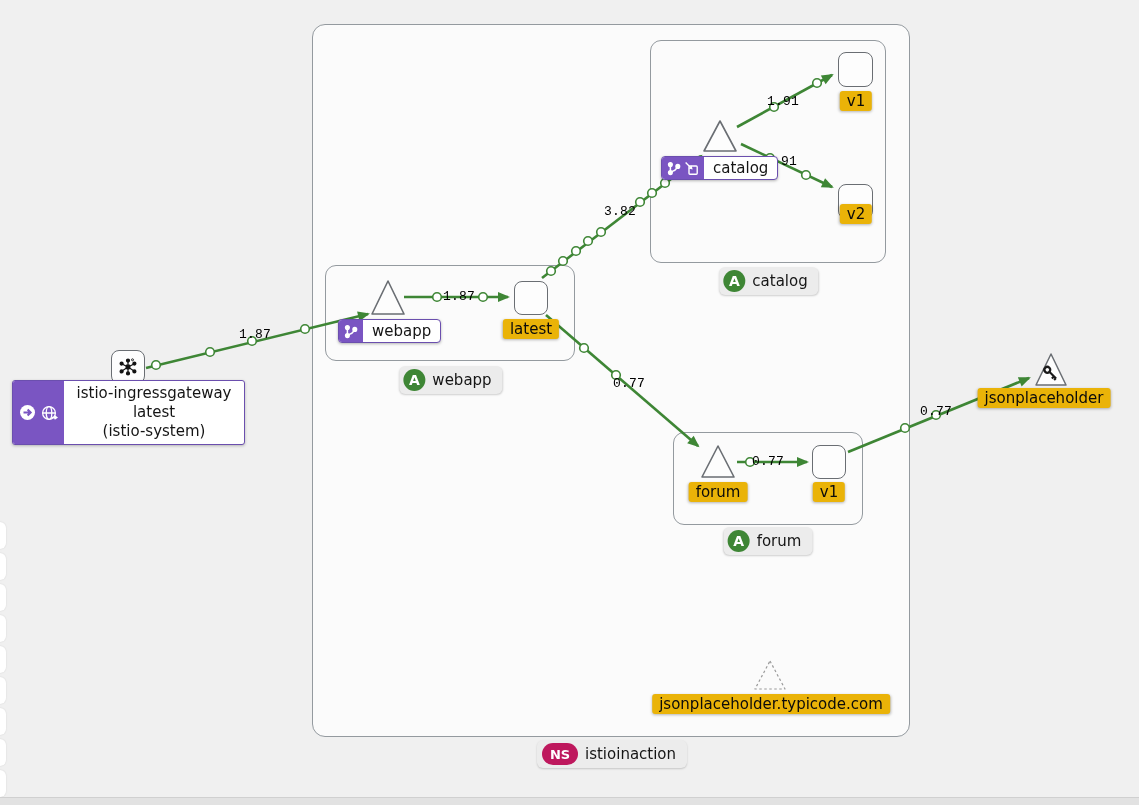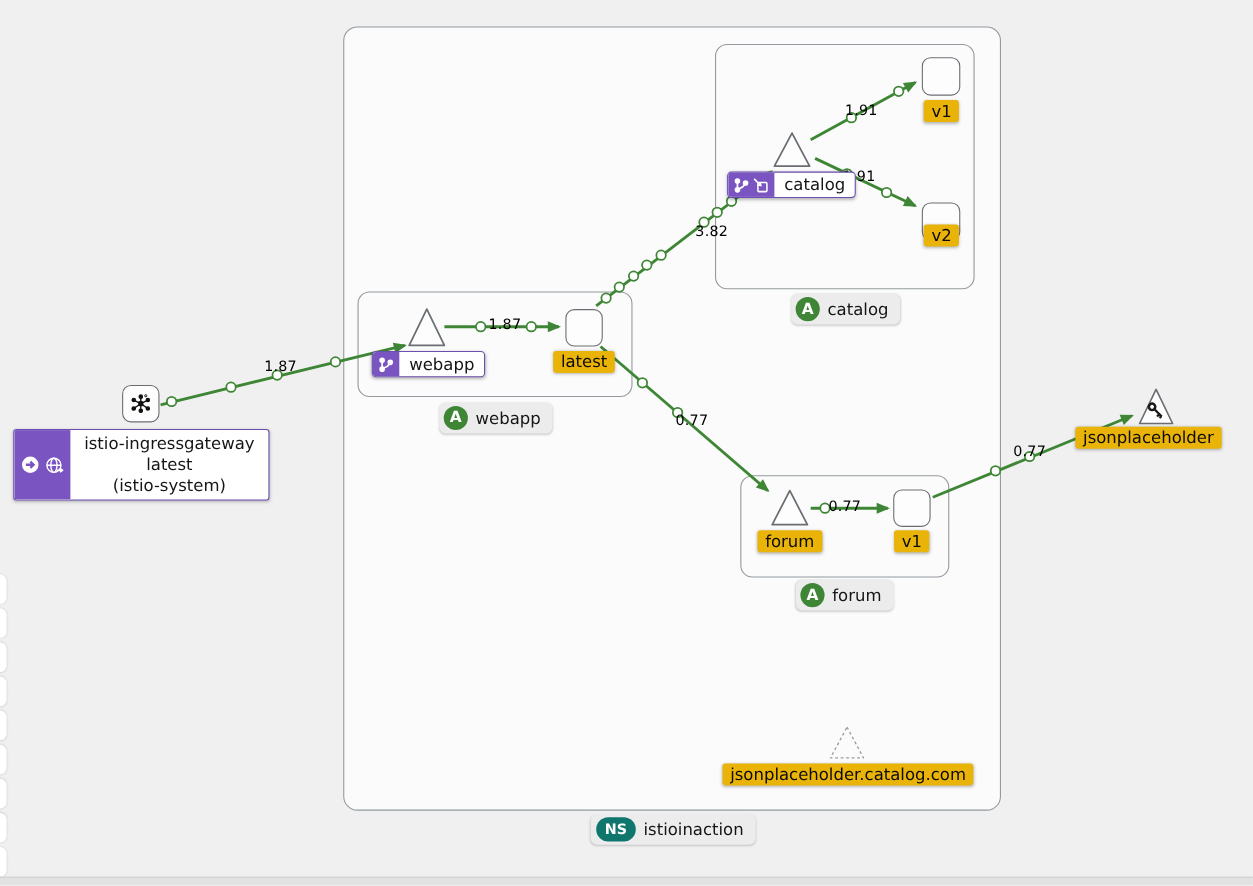--- a/index.html
+++ b/index.html
@@ -28,40 +28,40 @@
     border:1px solid #6b4fae;border-radius:4px;z-index:5;white-space:nowrap;
     box-shadow:0 1px 3px rgba(0,0,0,.28);overflow:hidden;
   }
   .svc-badge{
     background:#7a55c2;display:flex;align-items:center;justify-content:center;
     gap:3px;padding:0 5px;
   }
   .svc-text{padding:2px 9px;font-size:15px;display:flex;align-items:center;}
   .edge-label{
     position:absolute;font-size:13px;color:#000;z-index:4;white-space:nowrap;
-    transform:translate(-50%,-50%);letter-spacing:.2px;
+    transform:translate(-50%,-50%);letter-spacing:.2px;font-family:Liberation Mono, monospace;
   }
   .edge-label.under{z-index:4;}
   .app-pill{
     position:absolute;display:flex;align-items:center;gap:7px;background:#ececec;
     border-radius:6px;padding:3px 11px 3px 4px;font-size:15px;z-index:5;
     box-shadow:0 1px 2px rgba(0,0,0,.18);transform:translateX(-50%);white-space:nowrap;
   }
   .a-circle{
     width:22px;height:22px;border-radius:50%;background:#3e8635;color:#fff;
     font-weight:bold;font-size:14px;display:flex;align-items:center;justify-content:center;
     flex:0 0 auto;
   }
   .ns-pill{
     position:absolute;display:flex;align-items:center;gap:7px;background:#ececec;
     border-radius:6px;padding:3px 11px 3px 5px;font-size:15px;z-index:5;
     box-shadow:0 1px 2px rgba(0,0,0,.18);white-space:nowrap;
   }
   .ns-oval{
-    width:36px;height:22px;border-radius:11px;background:#0f766e;color:#fff;
+    width:36px;height:22px;border-radius:11px;background:#be185d;color:#fff;
     font-weight:bold;font-size:13px;display:flex;align-items:center;justify-content:center;
     flex:0 0 auto;
   }
   .gw-label{
     position:absolute;display:flex;align-items:stretch;background:#ffffff;
     border:1px solid #6b4fae;border-radius:3px;z-index:5;
     box-shadow:0 1px 3px rgba(0,0,0,.25);overflow:hidden;
   }
   .gw-badge{
     background:#7a55c2;display:flex;align-items:center;justify-content:center;
@@ -132,21 +132,21 @@
     <circle cx="584" cy="348" r="4.3"></circle>
       <circle cx="616" cy="375" r="4.3"></circle>
     <circle cx="750" cy="462" r="4.3"></circle>
     <circle cx="905" cy="428" r="4.3"></circle>
       <circle cx="936" cy="415" r="4.3"></circle>
   </g>
 </svg>
 
 <div class="edge-label" style="left:255px;top:334px">1.87</div>
 <div class="edge-label" style="left:459px;top:296px">1.87</div>
-<div class="edge-label" style="left:647px;top:211px">3.82</div>
+<div class="edge-label" style="left:620px;top:211px">3.82</div>
 <div class="edge-label" style="left:783px;top:101px">1.91</div>
 <div class="edge-label under" style="left:781px;top:161px">1.91</div>
 <div class="edge-label" style="left:629px;top:383px">0.77</div>
 <div class="edge-label" style="left:768px;top:461px">0.77</div>
 <div class="edge-label" style="left:936px;top:411px">0.77</div>
 
 <div class="sq" style="left:111px;top:350px">
   <svg width="20" height="20" viewBox="0 0 20 20">
     <g stroke="#111" stroke-width="1.2" fill="#111">
       <line x1="10" y1="10" x2="10" y2="4"></line>
@@ -160,21 +160,21 @@
         <circle cx="16.4" cy="6.6" r="1.5"></circle>
       <circle cx="16.4" cy="14.4" r="1.5"></circle>
         <circle cx="10" cy="16.4" r="1.5"></circle>
       <circle cx="3.6" cy="14.4" r="1.5"></circle>
         <circle cx="3.6" cy="6.6" r="1.5"></circle>
       <circle cx="14.5" cy="2.8" r="1" fill="none" stroke-width="0.9"></circle>
     </g>
   </svg>
 </div>
 
-<div class="gw-label" style="left:12px;top:390px;width:231px">
+<div class="gw-label" style="left:12px;top:380px;width:231px">
   <div class="gw-badge">
     <svg width="17" height="17" viewBox="0 0 17 17">
       <circle cx="8.5" cy="8.5" r="7.5" fill="#ffffff"></circle>
       <path d="M4.5 8.5 H11 M8.6 5.6 L11.6 8.5 L8.6 11.4" stroke="#7a55c2" stroke-width="2.1" fill="none"></path>
     </svg>
     <svg width="18" height="18" viewBox="0 0 18 18">
       <g stroke="#ffffff" stroke-width="1.3" fill="none">
         <circle cx="9" cy="9" r="6.4"></circle>
         <ellipse cx="9" cy="9" rx="2.8" ry="6.4"></ellipse>
         <line x1="2.8" y1="9" x2="15.2" y2="9"></line>
@@ -270,21 +270,21 @@
   <g transform="translate(18 22.5) rotate(45)">
     <circle cx="-5.2" cy="0" r="2.9" fill="none" stroke="#1a1a1a" stroke-width="2.3"></circle>
     <path d="M-2.4 0 H7.2 M4.2 0 V3 M6.8 0 V2.4" stroke="#1a1a1a" stroke-width="2.1" fill="none"></path>
   </g>
 </svg>
 <div class="node-label" style="left:1044px;top:388px">jsonplaceholder</div>
 
 <svg class="tri" style="left:752px;top:658px" width="36" height="34">
   <path d="M18 3 L33 31 L3 31 Z" fill="#fbfbfb" stroke="#9a9a9a" stroke-width="1.2" stroke-dasharray="2.5 2.5" stroke-linejoin="round"></path>
 </svg>
-<div class="node-label" style="left:771px;top:694px">jsonplaceholder.catalog.com</div>
+<div class="node-label" style="left:771px;top:694px">jsonplaceholder.typicode.com</div>
 
 <div class="ns-pill" style="left:537px;top:740px">
   <span class="ns-oval">NS</span>
   <span>istioinaction</span>
 </div>
 
 <div class="clip-item" style="top:522px"></div>
 <div class="clip-item" style="top:553px"></div>
 <div class="clip-item" style="top:584px"></div>
 <div class="clip-item" style="top:615px"></div>

